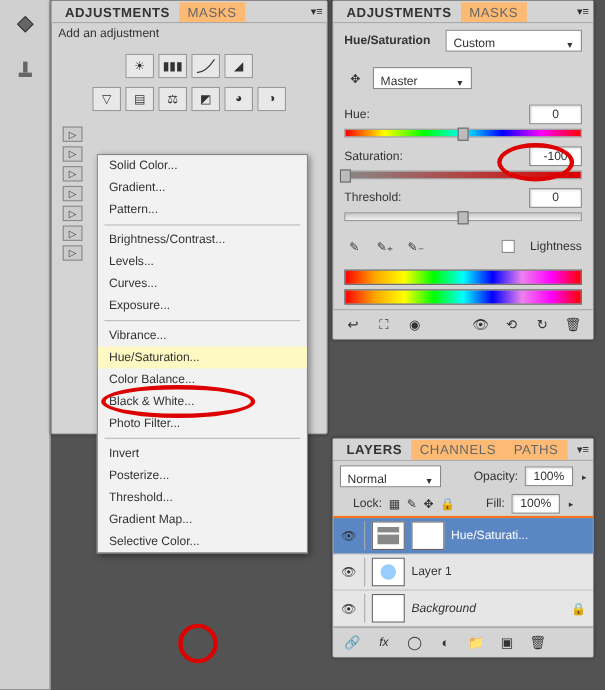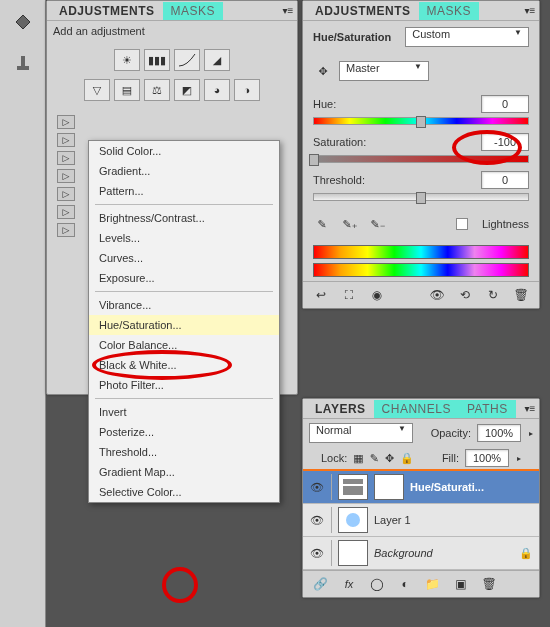--- a/index.html
+++ b/index.html
@@ -1,21 +1,21 @@
 <!DOCTYPE html>
 <html><head>
 <meta charset="utf-8">
 <style>
 *{box-sizing:border-box;margin:0;padding:0;font-family:Tahoma,Arial,sans-serif;font-size:11px;color:#333;}
 body{background:#535353;width:550px;height:627px;position:relative;overflow:hidden;}
 .panel{background:#d4d4d4;border:1px solid #888;border-radius:2px;box-shadow:0 0 3px rgba(0,0,0,.4);position:absolute;}
 .tabrow{display:flex;align-items:center;background:#d4d4d4;border-bottom:1px solid #aaa;height:20px;padding-left:4px;}
 .tab{padding:2px 8px;font-size:12px;letter-spacing:.5px;color:#666;cursor:pointer;}
 .tab.act{background:#d4d4d4;color:#333;font-weight:bold;}
-.tab.inact{background:#5eead4;}
+.tab.inact{background:#fdba74;}
 .gearbtn{margin-left:auto;width:18px;height:18px;display:flex;align-items:center;justify-content:center;font-size:10px;cursor:pointer;}
 .sub{padding:4px 6px;font-size:11px;color:#333;}
 
 #toolstrip{position:absolute;left:0;top:0;width:46px;height:100%;background:#d0d0d0;border-right:1px solid #888;}
 #toolstrip .tbtn{width:36px;height:36px;margin:4px auto;display:flex;align-items:center;justify-content:center;border:1px solid transparent;cursor:pointer;}
 
 #adjgrid{display:flex;flex-direction:column;align-items:center;gap:8px;padding:8px 0;}
 .row{display:flex;gap:4px;}
 .aicon{width:26px;height:22px;background:#e8e8e8;border:1px solid #999;display:flex;align-items:center;justify-content:center;cursor:pointer;}
 
@@ -27,34 +27,34 @@
 #menu .mi.sel{background:#fef9c3;}
 #menu .msp{height:1px;background:#bbb;margin:3px 6px;}
 
 #adjR{left:302px;top:0;width:238px;}
 .field{display:flex;align-items:center;gap:6px;padding:2px 10px;}
 .field label{flex:1;}
 .numbox{width:48px;height:18px;border:1px solid #888;background:#fff;text-align:center;line-height:16px;box-shadow:inset 1px 1px 2px rgba(0,0,0,.15);}
 .slider{height:8px;margin:2px 10px 6px 10px;position:relative;background:linear-gradient(#c8c8c8,#f0f0f0);border:1px solid #999;}
 .slider.hue{background:linear-gradient(90deg,red,yellow,lime,cyan,blue,magenta,red);}
 .slider .thumb{position:absolute;top:-2px;width:10px;height:12px;background:#bbb;border:1px solid #666;transform:translateX(-50%);}
-.dropdown{height:20px;border:1px solid #888;background:#fff;display:flex;align-items:flex-start;padding:0 6px;cursor:pointer;box-shadow:inset 0 1px 0 #fff;}
+.dropdown{height:20px;border:1px solid #888;background:#fff;display:flex;align-items:flex-end;padding:0 6px;cursor:pointer;box-shadow:inset 0 1px 0 #fff;}
 .dropdown .dd-arr{margin-left:auto;font-size:8px;}
 .eyedrops{display:flex;gap:10px;align-items:center;padding:8px 10px;}
 .eyedrop{width:18px;height:18px;display:flex;align-items:center;justify-content:center;cursor:pointer;}
 .chk{width:12px;height:12px;border:1px solid #888;background:#fff;margin-right:4px;}
 .rainbow{height:14px;margin:4px 10px;background:linear-gradient(90deg,red,orange,yellow,lime,cyan,blue,violet,magenta,red);border:1px solid #666;}
 
 .iconrow{display:flex;align-items:center;gap:8px;padding:4px 8px;border-top:1px solid #aaa;background:#d4d4d4;}
 .iconrow .ib{width:20px;height:18px;display:flex;align-items:center;justify-content:center;cursor:pointer;font-size:12px;}
 
 #layersP{left:302px;top:398px;width:238px;}
 .layer{display:flex;align-items:center;gap:6px;padding:3px 6px;border-bottom:1px solid #bbb;background:#e6e6e6;}
 .layer.sel{background:#5a86c4;color:#fff;}
-.layer.sel .lname{color:#fff;font-weight:bold;}
+.layer.sel .lname{color:#fff;font-weight:normal;}
 .eye{width:16px;height:16px;display:flex;align-items:center;justify-content:center;cursor:pointer;}
 .thumb2{width:30px;height:26px;border:1px solid #666;background:#fff;display:flex;align-items:center;justify-content:center;}
 .mask{width:30px;height:26px;border:1px solid #666;background:#fff;}
 .lname{font-size:11px;}
 
 .redcirc{position:absolute;border:4px solid #d00;border-radius:50%;pointer-events:none;}
 
 #layPeek{left:46px;top:398px;width:46px;height:220px;background:#d4d4d4;border:1px solid #888;}
 #layPeek .lab{font-size:10px;padding:2px 4px;color:#555;border-bottom:1px solid #aaa;}
 svg{display:block}
@@ -210,21 +210,21 @@
 </div>
 
 <div class="panel" id="layersP">
   <div class="tabrow">
     <div class="tab act">LAYERS</div>
     <div class="tab inact">CHANNELS</div>
     <div class="tab inact">PATHS</div>
     <div class="gearbtn">▾≡</div>
   </div>
   <div class="field" style="padding:4px 6px">
-    <div class="dropdown" style="width:104px">
+    <div class="dropdown" style="width:92px">
       <span>Normal</span>
         <span class="dd-arr">▼</span>
     </div>
     <div style="flex:1"></div>
     <span>Opacity:</span>
     <div class="numbox" style="width:44px">100%</div>
     <span style="font-size:8px;margin-left:2px">▸</span>
   </div>
   <div class="field" style="padding:2px 18px;border-bottom:2px solid #f97316">
     <span>Lock:</span>

